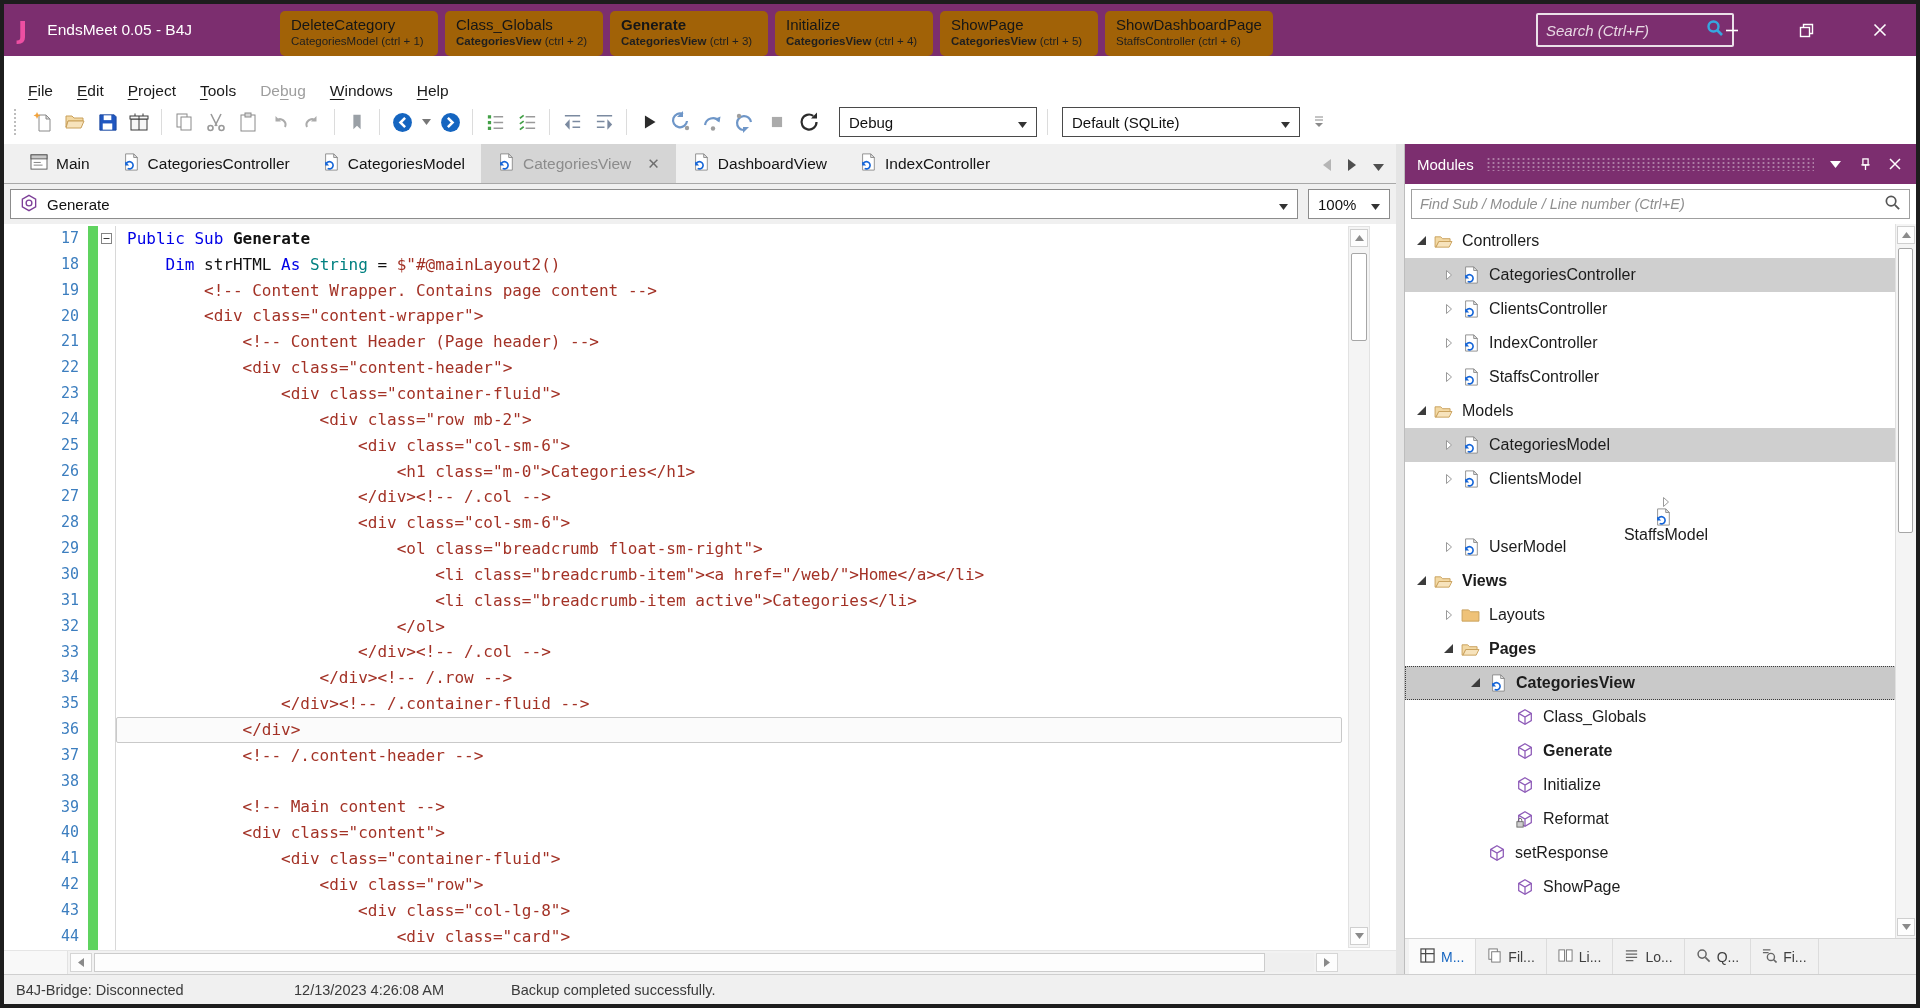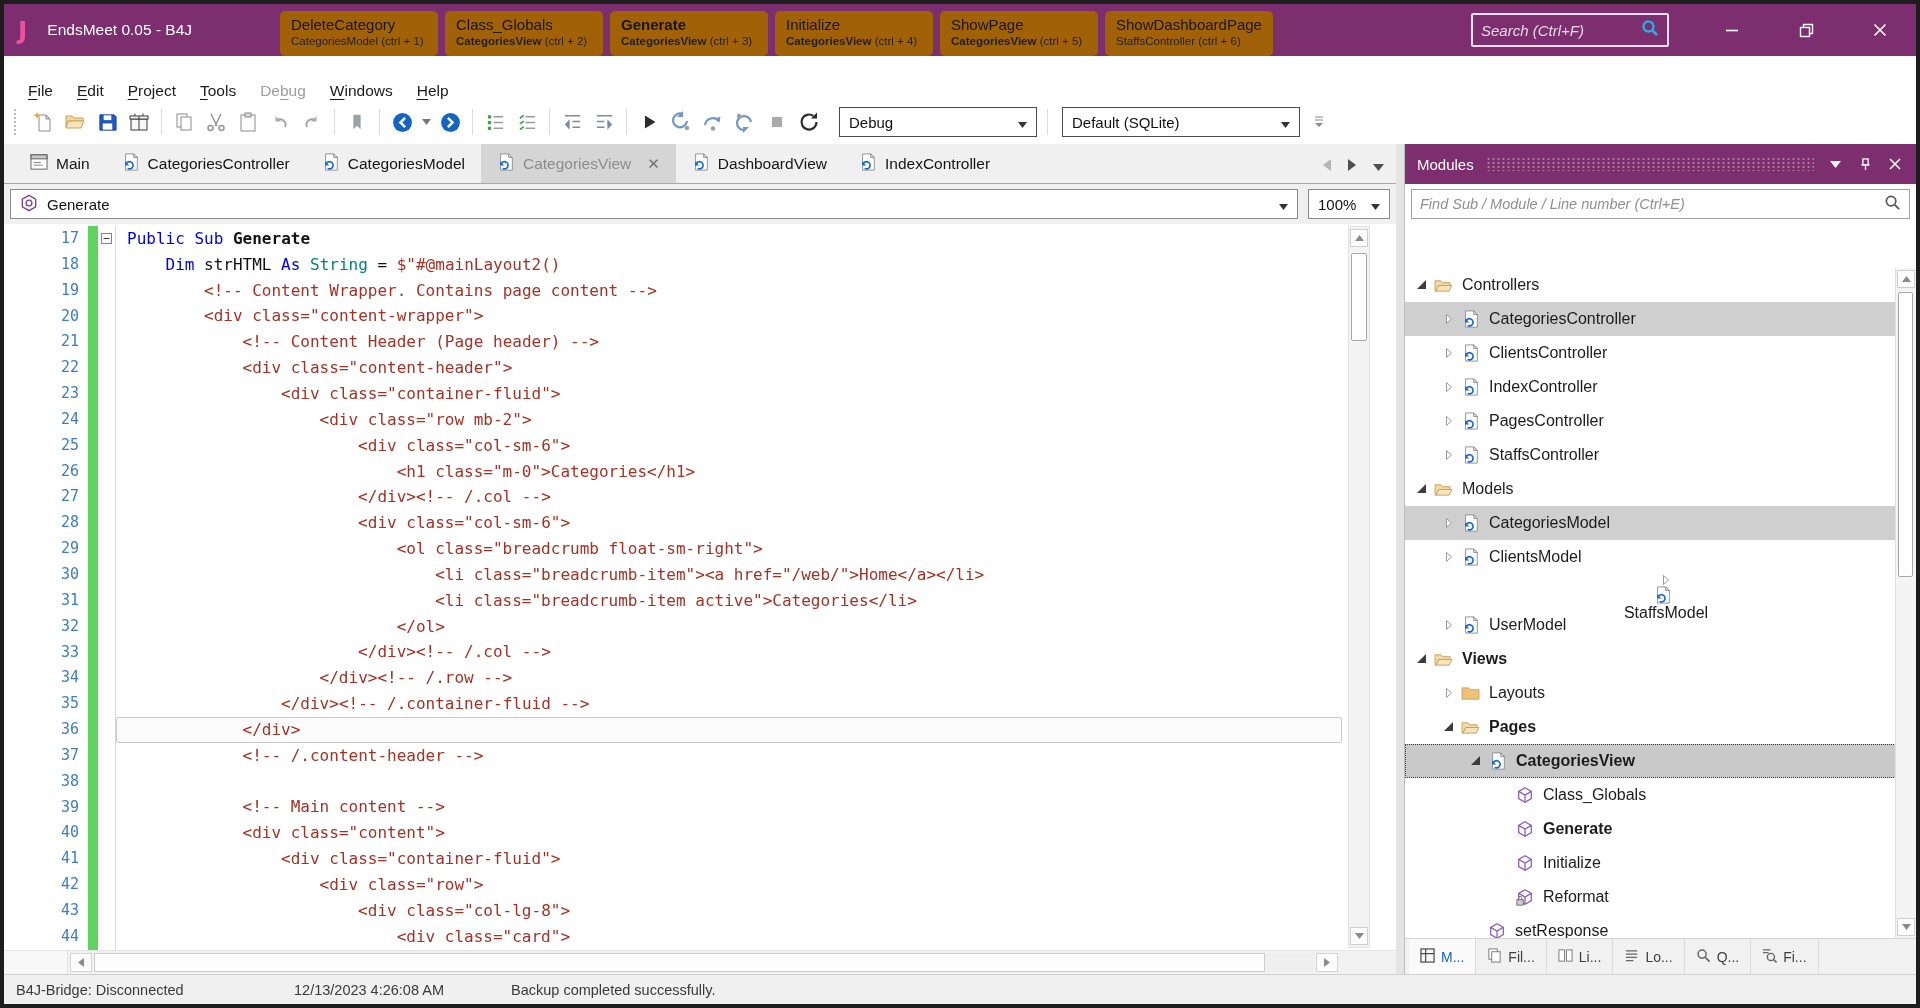--- a/index.html
+++ b/index.html
@@ -12,21 +12,21 @@
 
   
   .titlebar{height:52px;background:var(--purple);position:relative;display:flex;align-items:center;flex:none;}
   .logo{margin-left:14px;font-family:"DejaVu Sans",sans-serif;font-weight:bold;font-size:25px;color:#ED4FA2;}
   .wtitle{margin-left:20px;color:#fff;font-size:15.5px;}
   .qtabs{position:absolute;left:276px;top:7px;height:45px;display:flex;gap:7px;}
   .qtab{background:#a16207;border-radius:5px;padding:4px 11px 0;white-space:nowrap;min-width:158px;}
   .qtab-name{font-size:15px;color:#161616;line-height:19px;}
   .qtab-sub{font-size:11.5px;color:#1f1f1f;line-height:15px;}
   .bold{font-weight:bold;}
-  .tsearch{position:absolute;left:1467px;top:9px;width:198px;height:34px;border:2px solid rgba(255,255,255,.85);border-radius:2px;display:flex;align-items:center;padding:0 8px;}
+  .tsearch{position:absolute;left:1532px;top:9px;width:198px;height:34px;border:2px solid rgba(255,255,255,.85);border-radius:2px;display:flex;align-items:center;padding:0 8px;}
   .tsearch input{flex:1;min-width:0;background:transparent;border:none;outline:none;color:#fff;font-style:italic;font-size:15px;font-family:"Liberation Sans",sans-serif;}
   .tsearch input::placeholder{color:#E7D8E3;font-style:italic;}
   .wctl{position:absolute;right:24px;top:0;height:52px;display:flex;align-items:center;gap:50px;}
   .wbtn{display:flex;align-items:center;justify-content:center;width:24px;height:24px;cursor:default;}
 
   
   .menubar{height:44px;background:#fff;display:flex;align-items:flex-end;padding-left:12px;flex:none;}
   .menu-item{padding:0 12px;font-size:15.5px;color:#1a1a1a;}
   .menu-item u{text-underline-offset:3px;}
   .menu-item.disabled{color:#9e9e9e;}
@@ -84,21 +84,21 @@
 
   
   .mod-header{height:40px;flex:none;display:flex;align-items:center;background:var(--purple);color:#fff;padding:0 12px;gap:12px;}
   .mod-title{font-size:15px;}
   .mod-pattern{flex:1;height:14px;background-image:radial-gradient(rgba(255,255,255,.38) 1px, transparent 1.3px);background-size:5px 4px;}
   .mod-ico{display:flex;align-items:center;justify-content:center;width:18px;height:18px;}
   .find-row{height:40px;background:#fff;display:flex;align-items:center;padding:0 6px;flex:none;}
   .find-box{flex:1;height:30px;border:1px solid #9f9f9f;background:#fff;display:flex;align-items:center;padding:0 8px;}
   .find-box input{flex:1;min-width:0;border:none;outline:none;font-size:14.5px;font-family:Liberation Sans, sans-serif;color:#222;}
   .find-box input::placeholder{color:#8f8f8f;font-style:italic;}
-  .tree-wrap{flex:1;position:relative;overflow:hidden;background:#fff;margin-top:44px;}
+  .tree-wrap{flex:1;position:relative;overflow:hidden;background:#fff;}
   .trow{height:34px;display:flex;align-items:center;font-size:16px;color:#1c1c1c;padding-right:24px;}
   .trow.sel{background:var(--sel);}
   .trow.focus{outline:1px dotted #3c3c3c;outline-offset:-1px;background:#c9c9c9;}
   .texp{width:18px;flex:none;display:flex;justify-content:center;align-items:center;}
   .ticon{width:25px;flex:none;display:flex;justify-content:center;align-items:center;margin-right:6px;}
   .pscroll{position:absolute;top:0;right:0;width:21px;height:100%;background:#f4f4f4;border-left:1px solid #e0e0e0;}
   .pthumb{position:absolute;left:2px;top:24px;width:15px;height:285px;background:#fff;border:1px solid #a6a6a6;border-radius:2px;}
 
   
   .btabs{height:36px;flex:none;display:flex;align-items:stretch;background:#f1f1f1;border-top:1px solid #d5d5d5;padding-left:4px;}
@@ -755,36 +755,20 @@
                 </svg>
               </span>
               <span class="ticon">
                 <svg width="18" height="18" viewBox="0 0 20 20">
                   <path d="M4 1h9l4 4v14H4z" fill="#fff" stroke="#8a8a8a"></path>
                   <path d="M13 1l4 4h-4z" fill="#e8e8e8" stroke="#8a8a8a"></path>
                   <path d="M4.5 12.5a4 4 0 1 1 1.8 4.6" fill="none" stroke="#1565d8" stroke-width="1.8"></path>
                   <path d="M3.5 9.5v4.5h4.5z" fill="#1565d8"></path>
                 </svg>
               </span>
-              <span>PagesController</span>
-            </div>
-            <div class="trow" style="padding-left: 35px;">
-              <span class="texp">
-                <svg width="12" height="12" viewBox="0 0 12 12">
-                  <path d="M3.5 1.5v9L8.5 6z" fill="#fff" stroke="#9a9a9a"></path>
-                </svg>
-              </span>
-              <span class="ticon">
-                <svg width="18" height="18" viewBox="0 0 20 20">
-                  <path d="M4 1h9l4 4v14H4z" fill="#fff" stroke="#8a8a8a"></path>
-                  <path d="M13 1l4 4h-4z" fill="#e8e8e8" stroke="#8a8a8a"></path>
-                  <path d="M4.5 12.5a4 4 0 1 1 1.8 4.6" fill="none" stroke="#1565d8" stroke-width="1.8"></path>
-                  <path d="M3.5 9.5v4.5h4.5z" fill="#1565d8"></path>
-                </svg>
-              </span>
               <span>StaffsController</span>
             </div>
             <div class="trow" style="padding-left: 8px;">
               <span class="texp">
                 <svg width="12" height="12" viewBox="0 0 12 12">
                   <path d="M10 1v9H1z" fill="#3c3c3c"></path>
                 </svg>
               </span>
               <span class="ticon">
                 <svg width="19" height="15" viewBox="0 0 20 16">

